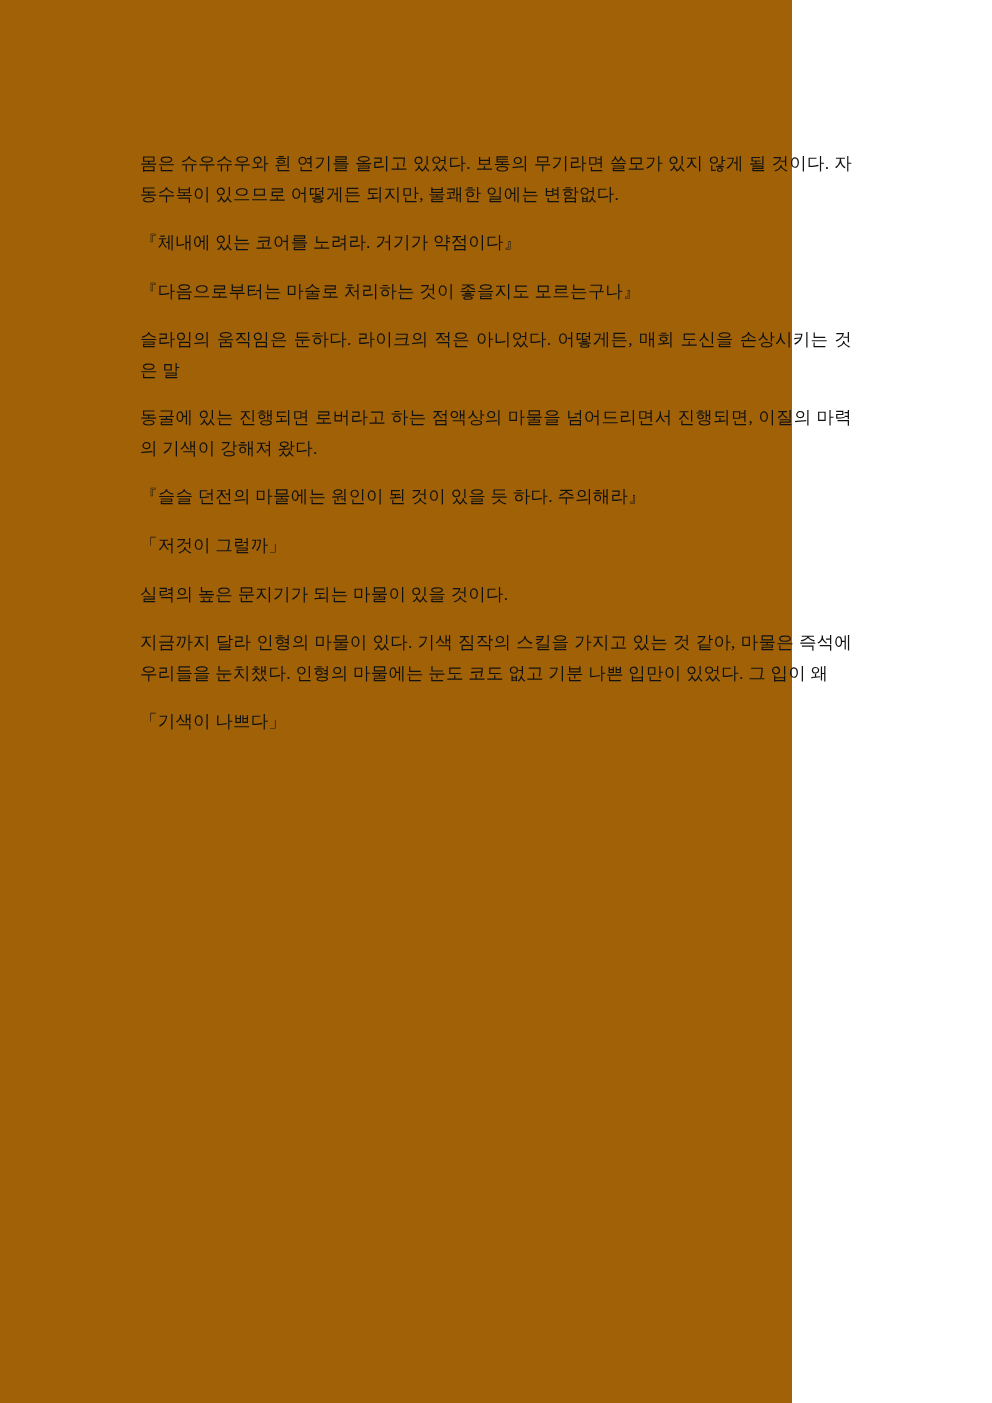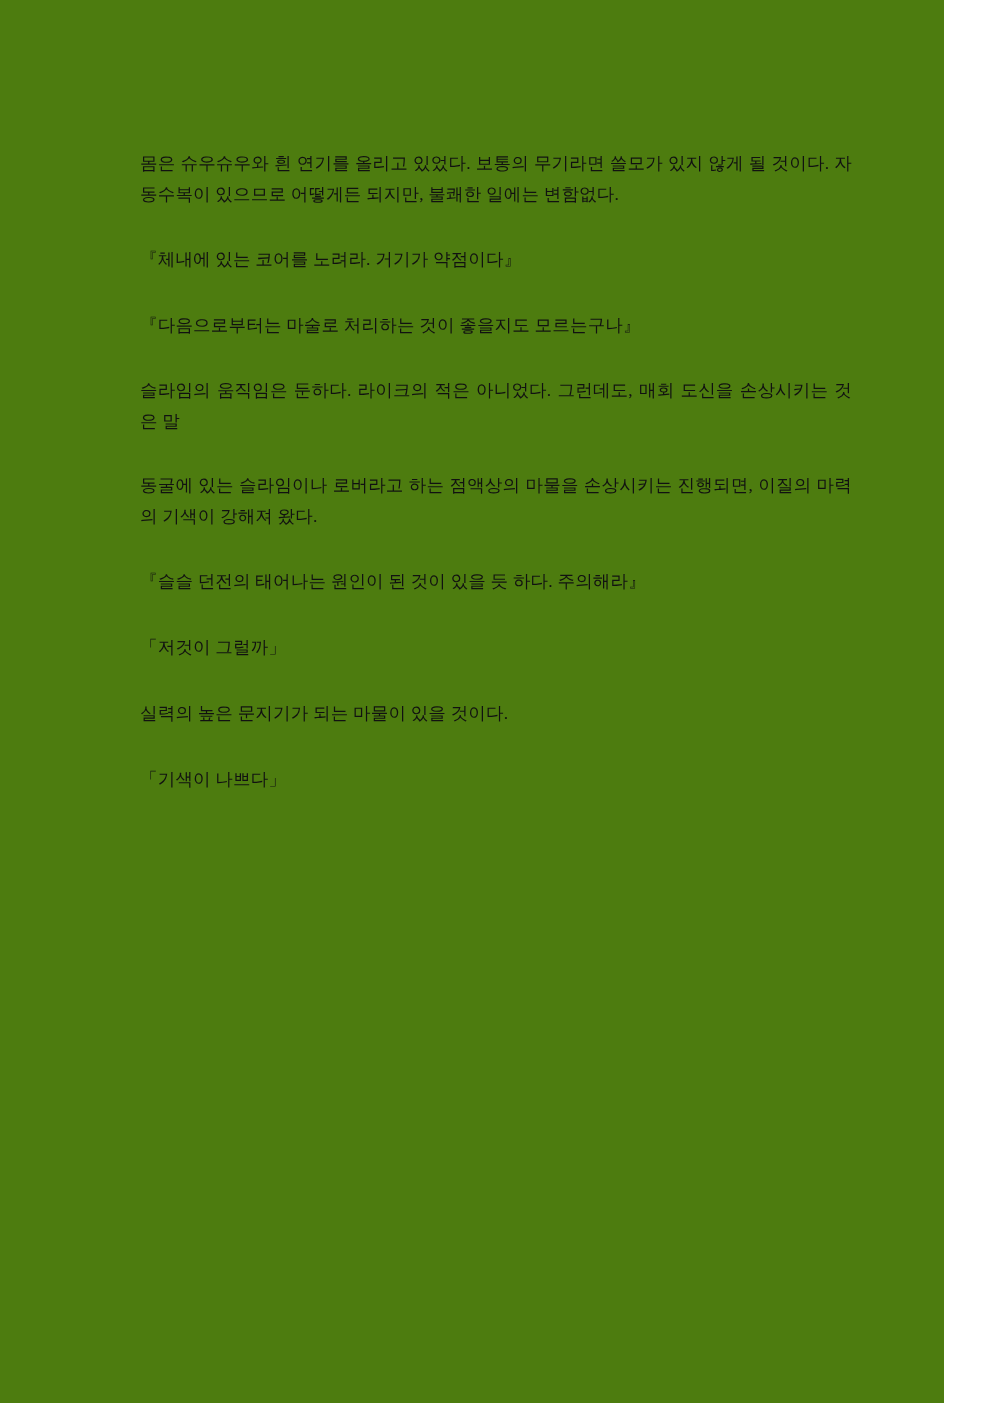--- a/index.html
+++ b/index.html
@@ -12,57 +12,58 @@
     height: 1403px;
     font-family: "Liberation Serif", "DejaVu Serif", serif;
     color: #000000;
     position: relative;
     overflow: hidden;
   }
   .page {
     position: absolute;
     top: 0;
     left: 0;
-    width: 944px;
+    width: 792px;
     height: 1403px;
-    background: #4d7c0f;
+    background: #a16207;
   }
   .content {
     position: absolute;
     left: 140px;
     top: 148px;
     width: 712px;
   }
   p.para {
     margin: 0 0 0 0;
     padding: 0;
     font-size: 17.5px;
     line-height: 33px;
     text-align: justify;
     text-justify: inter-character;
     word-break: break-all;
     letter-spacing: 0.2px;
     color: #111111;
   }
   p.para + p.para {
-    margin-top: 33px;
+    margin-top: 16px;
   }
   
   p.para.wrap {
     line-height: 31px;
   }
 </style>
 </head>
 <body>
 
 <div class="page">
   <div class="content">
     <p class="para wrap">몸은 슈우슈우와 흰 연기를 올리고 있었다. 보통의 무기라면 쓸모가 있지 않게 될 것이다. 자동수복이 있으므로 어떻게든 되지만, 불쾌한 일에는 변함없다.</p>
     <p class="para">『체내에 있는 코어를 노려라. 거기가 약점이다』</p>
     <p class="para">『다음으로부터는 마술로 처리하는 것이 좋을지도 모르는구나』</p>
-    <p class="para wrap">슬라임의 움직임은 둔하다. 라이크의 적은 아니었다. 그런데도, 매회 도신을 손상시키는 것은 말</p>
-    <p class="para wrap">동굴에 있는 슬라임이나 로버라고 하는 점액상의 마물을 손상시키는 진행되면, 이질의 마력의 기색이 강해져 왔다.</p>
-    <p class="para">『슬슬 던전의 태어나는 원인이 된 것이 있을 듯 하다. 주의해라』</p>
+    <p class="para wrap">슬라임의 움직임은 둔하다. 라이크의 적은 아니었다. 어떻게든, 매회 도신을 손상시키는 것은 말</p>
+    <p class="para wrap">동굴에 있는 진행되면 로버라고 하는 점액상의 마물을 넘어드리면서 진행되면, 이질의 마력의 기색이 강해져 왔다.</p>
+    <p class="para">『슬슬 던전의 마물에는 원인이 된 것이 있을 듯 하다. 주의해라』</p>
     <p class="para">「저것이 그럴까」</p>
     <p class="para">실력의 높은 문지기가 되는 마물이 있을 것이다.</p>
+    <p class="para wrap">지금까지 달라 인형의 마물이 있다. 기색 짐작의 스킬을 가지고 있는 것 같아, 마물은 즉석에 우리들을 눈치챘다. 인형의 마물에는 눈도 코도 없고 기분 나쁜 입만이 있었다. 그 입이 왜</p>
     <p class="para">「기색이 나쁘다」</p>
   </div>
 </div>
 
 </body></html>

